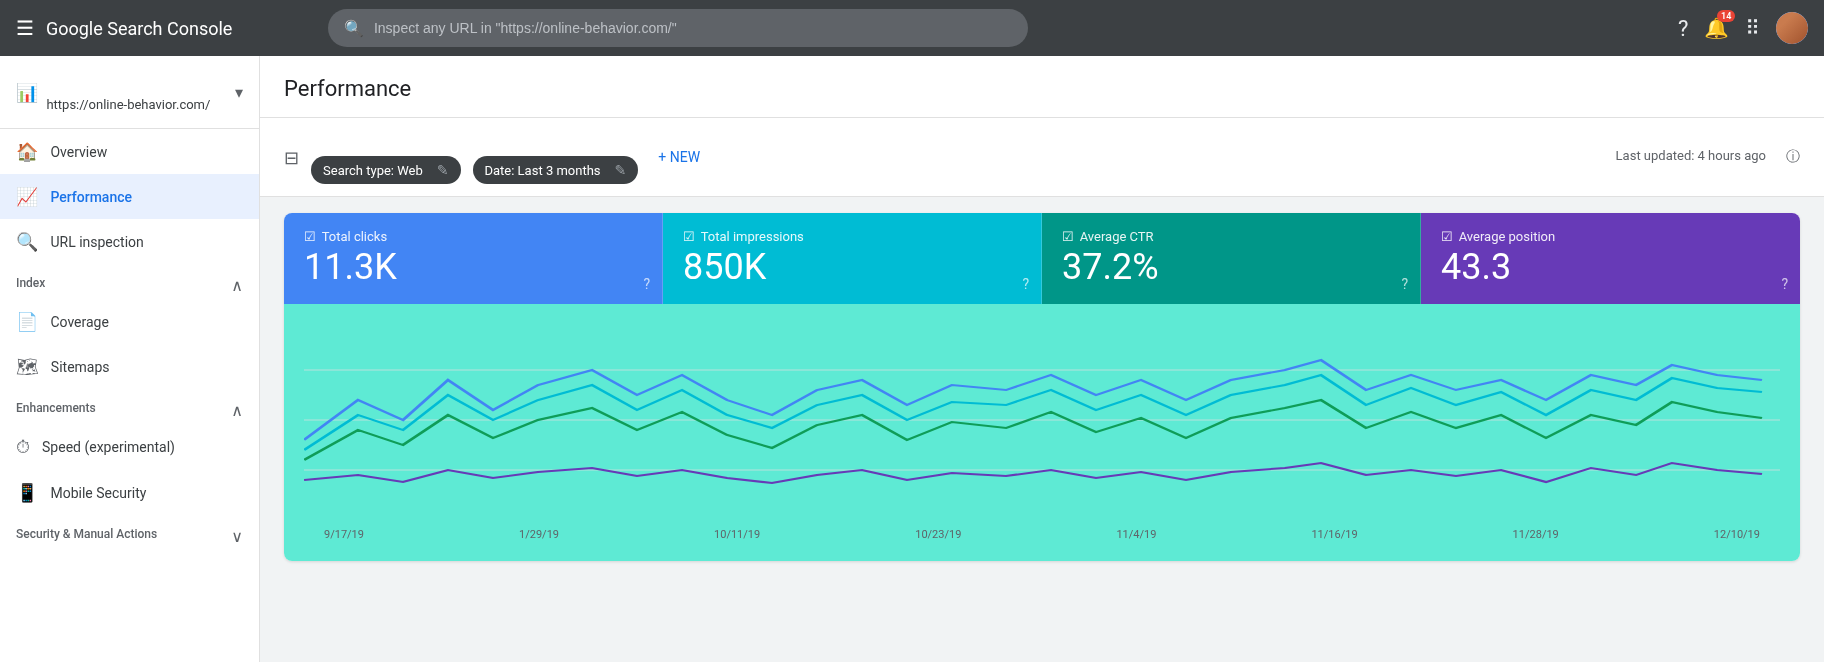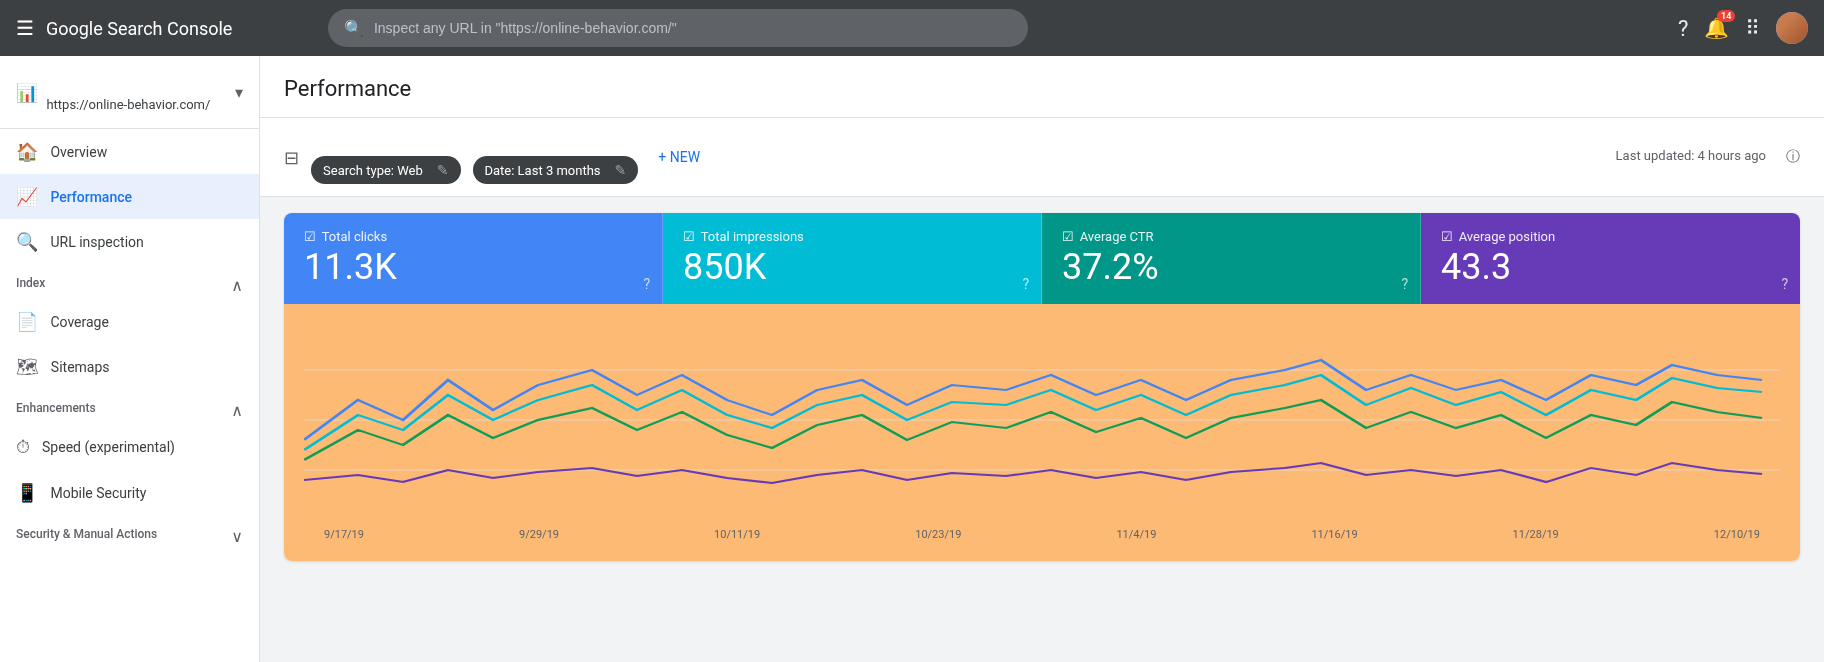--- a/index.html
+++ b/index.html
@@ -272,21 +272,21 @@
       bottom: 12px;
       right: 12px;
       color: rgba(255,255,255,0.7);
       font-size: 14px;
       cursor: pointer;
     }
 
     
     .chart-container {
       padding: 16px 20px 20px;
-      background: #fdba74;
+      background: #5eead4;
     }
     .chart-svg {
       width: 100%;
       height: 200px;
     }
     .x-axis-labels {
       display: flex;
       justify-content: space-between;
       padding: 4px 20px 0;
       font-size: 11px;
@@ -448,21 +448,21 @@
             <polyline fill="none" stroke="#4285f4" stroke-width="2" points="0,120 30,80 55,100 80,60 105,90 130,65 160,50 185,75 210,55 235,80 260,95 285,70 310,60 335,85 360,65 390,70 415,55 440,75 465,60 490,80 515,60 545,50 565,40 590,70 615,55 640,70 665,60 690,80 715,55 740,65 760,45 785,55 810,60"></polyline>
 
             <polyline fill="none" stroke="#00bcd4" stroke-width="2" points="0,130 30,95 55,110 80,75 105,100 130,80 160,65 185,90 210,70 235,95 260,108 285,85 310,75 335,100 360,82 390,85 415,70 440,90 465,75 490,95 515,75 545,65 565,55 590,85 615,68 640,85 665,72 690,95 715,70 740,80 760,58 785,68 810,72"></polyline>
 
             <polyline fill="none" stroke="#0f9d58" stroke-width="2" points="0,140 30,110 55,125 80,95 105,118 130,100 160,88 185,110 210,92 235,115 260,128 285,105 310,95 335,120 360,102 390,108 415,92 440,112 465,98 490,118 515,98 545,88 565,80 590,108 615,92 640,108 665,95 690,118 715,95 740,105 760,82 785,92 810,98"></polyline>
 
             <polyline fill="none" stroke="#673ab7" stroke-width="2" points="0,160 30,155 55,162 80,150 105,158 130,152 160,148 185,156 210,150 235,158 260,163 285,155 310,150 335,160 360,153 390,156 415,150 440,158 465,152 490,160 515,152 545,148 565,143 590,155 615,150 640,156 665,150 690,162 715,148 740,155 760,143 785,150 810,154"></polyline>
           </svg>
           <div class="x-axis-labels">
             <span>9/17/19</span>
-            <span>9/29/19</span>
+            <span>1/29/19</span>
             <span>10/11/19</span>
             <span>10/23/19</span>
             <span>11/4/19</span>
             <span>11/16/19</span>
             <span>11/28/19</span>
             <span>12/10/19</span>
           </div>
         </div>
 
       </div>

